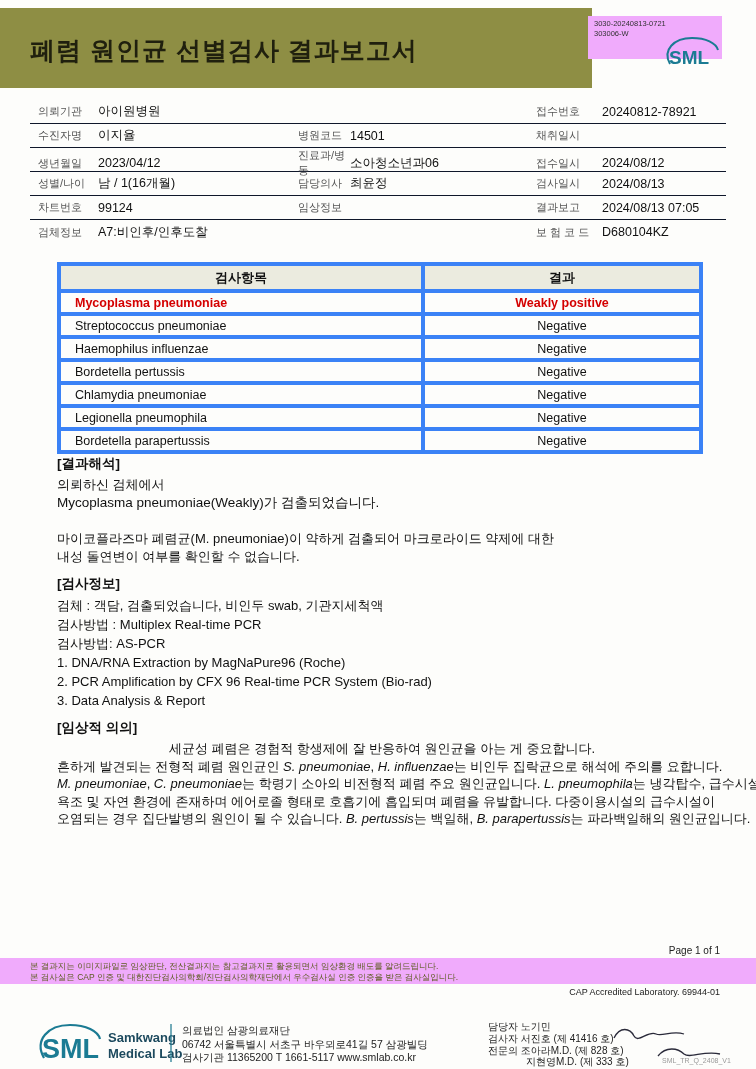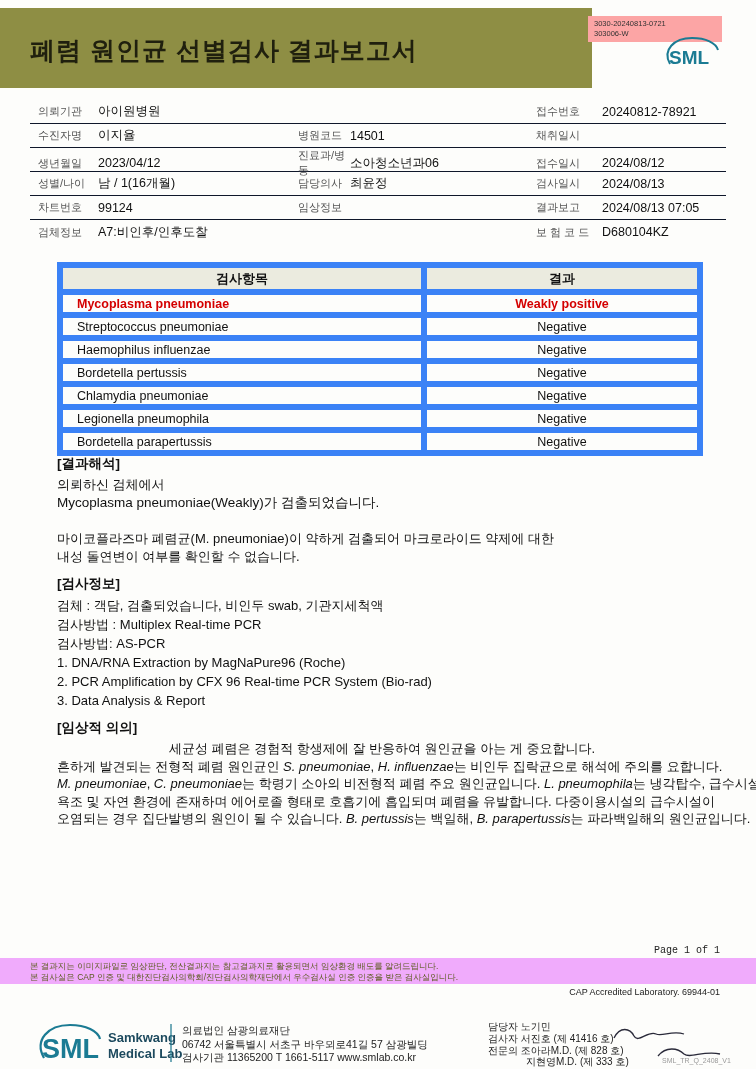--- a/index.html
+++ b/index.html
@@ -2,51 +2,51 @@
 <html><head>
 <meta charset="utf-8">
 <style>
   * { margin:0; padding:0; box-sizing:border-box; }
   body { font-family:"Liberation Sans","DejaVu Sans",sans-serif; background:#ffffff; }
   .page { position:relative; width:756px; height:1069px; background:#fdfdfb; overflow:hidden; }
 
   
   .band { position:absolute; left:0; top:8px; width:592px; height:80px; background:#8e8e44; }
   .title { position:absolute; left:30px; top:34px; font-size:25px; font-weight:bold; color:#20200e; letter-spacing:1px; }
-  .docbox { position:absolute; left:588px; top:16px; width:134px; height:26px; background:#fca5a5; color:#333; font-size:7.5px; line-height:9.5px; padding:3px 6px; }
+  .docbox { position:absolute; left:588px; top:16px; width:134px; height:43px; background:#f0abfc; color:#333; font-size:7.5px; line-height:9.5px; padding:3px 6px; }
   .toplogo { position:absolute; left:662px; top:34px; }
 
   
   .ptable { position:absolute; left:30px; top:100px; width:696px; }
   .pi-row { display:grid; grid-template-columns:68px 192px 60px 178px 74px 1fr; height:24px; align-items:center; border-bottom:1px solid #0f172a; }
   .pi-row:last-child { border-bottom:none; }
   .pi-cell.lab { font-size:11px; color:#555; padding-left:8px; }
   .pi-cell.val { font-size:12.5px; color:#111; }
 
   
   .rtable { position:absolute; left:57px; top:262px; width:646px; border-collapse:collapse; }
-  .rtable th, .rtable td { border:6px solid #3b82f6; }
+  .rtable th, .rtable td { border:4px solid #3b82f6; }
   .rtable th { background:#ebebdf; font-weight:bold; font-size:13px; height:27px; color:#111; }
   .rtable th.h-item { width:364px; }
   .rtable td { height:23px; font-size:12.5px; color:#111; }
   .rtable td.item { text-align:left; padding-left:14px; }
   .rtable td.res { text-align:center; }
   .rtable tr.hl td { color:#d40000; font-weight:bold; }
 
   
   .section { position:absolute; left:57px; width:650px; color:#111; }
   .sec-h { font-size:13.5px; font-weight:bold; margin-bottom:3px; }
   .sec-line { font-size:13px; line-height:18px; white-space:pre; }
   #testinfo-lines .sec-line { line-height:19px; }
   #clinical-lines .sec-line { font-size:13px; line-height:17.5px;text-align:center; }
   #interp-lines .sec-line:nth-child(2) { font-size:13.5px; }
   .it { font-style:italic; }
 
   
-  .pagenum { position:absolute; right:36px; top:945px; font-size:10px; color:#222;font-family:Liberation Mono, monospace; }
+  .pagenum { position:absolute; right:36px; top:945px; font-size:10px; color:#222; }
   .fband { position:absolute; left:0; top:958px; width:756px; height:26px; background:#f0abfc; padding:3px 0 0 30px; }
   .fband-line { font-size:8.5px; line-height:10.5px; color:#5c5c20; }
   .cap { position:absolute; right:36px; top:987px; font-size:9px; color:#222; }
   .blogo { position:absolute; left:34px; top:1020px; }
   .vdiv { position:absolute; left:170px; top:1024px; width:2px; height:38px; background:#2a7f93; opacity:.65; }
   .addr { position:absolute; left:182px; top:1024px; font-size:10.5px; line-height:13.5px; color:#222; }
   .staff { position:absolute; left:488px; top:1021px; font-size:10px; line-height:11.8px; color:#222; }
   .staff .staff-line.indent { padding-left:38px; }
   .sig { position:absolute; left:600px; top:1022px; }
   .version { position:absolute; left:662px; top:1057px; font-size:7px; color:#999; }

